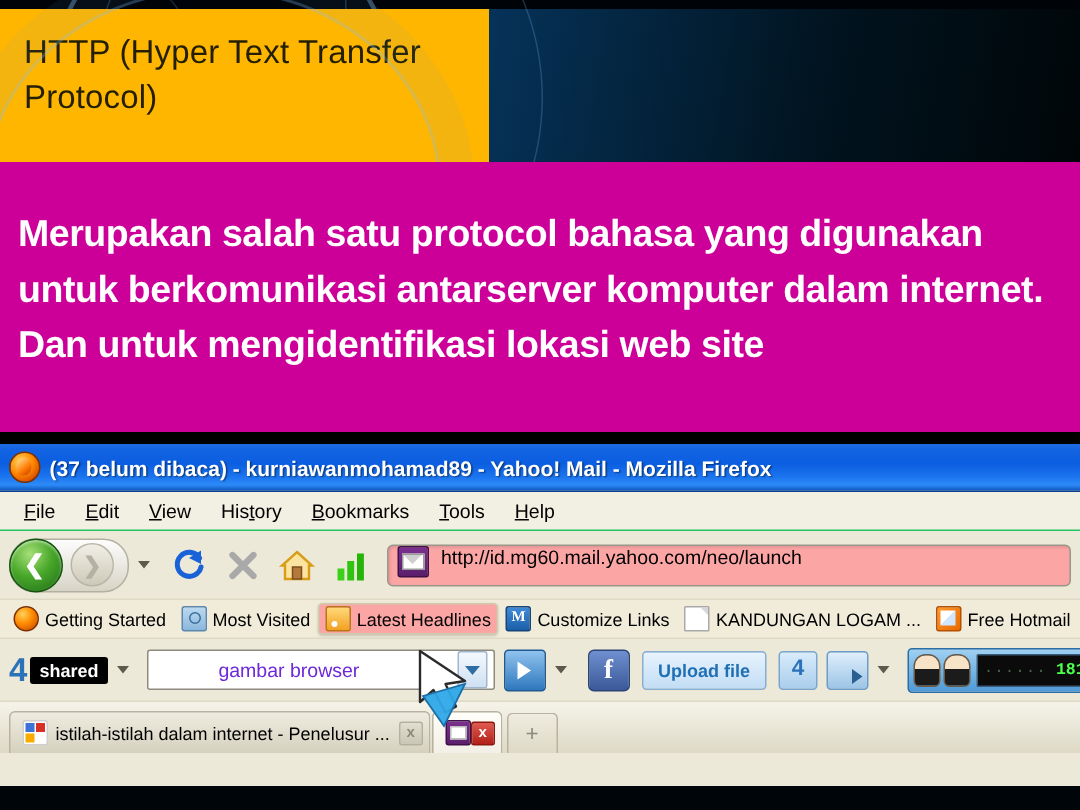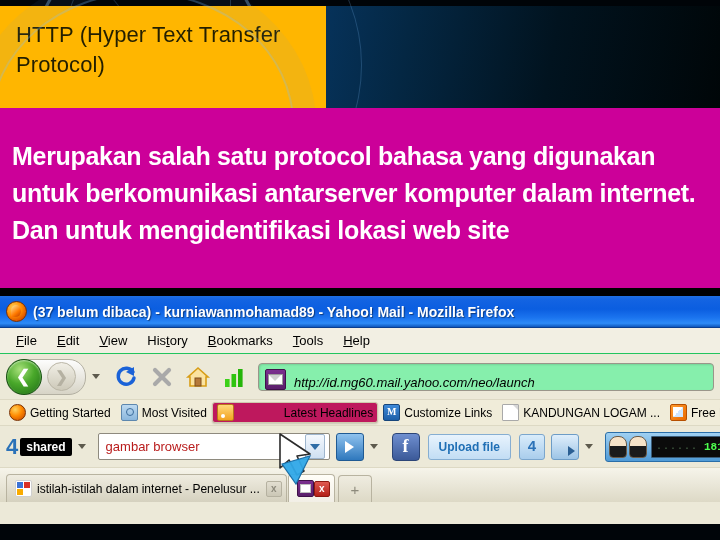--- a/index.html
+++ b/index.html
@@ -111,42 +111,42 @@
     background:linear-gradient(to bottom,#f1efe6,#cdc9b9);
     border:1px solid #bab6a6;display:flex;align-items:center;justify-content:center;
   }
   .fw span{color:#b5b1a2;font-size:15px;font-weight:bold;}
   .caret{width:0;height:0;border-left:4px solid transparent;border-right:4px solid transparent;
          border-top:5px solid #5d5a4d;margin:0 8px 0 6px;flex:0 0 auto;}
   .ticon{width:26px;height:26px;margin:0 5px;flex:0 0 auto;position:relative;}
 
   .urlbar{
     flex:1 1 auto;height:28px;margin-left:6px;margin-right:2px;
-    background:#86efac;border:1px solid #9a968a;border-radius:4px;
-    display:flex;align-items:flex-end;box-sizing:border-box;padding:0 6px;
-    box-shadow:inset 1px 1px 2px rgba(0,0,0,.12);min-width:0;font-style:italic;
+    background:#fca5a5;border:1px solid #9a968a;border-radius:4px;
+    display:flex;align-items:flex-start;box-sizing:border-box;padding:0 6px;
+    box-shadow:inset 1px 1px 2px rgba(0,0,0,.12);min-width:0;
   }
   .mailico{
     width:19px;height:19px;flex:0 0 auto;margin-right:8px;border-radius:2px;
     background:linear-gradient(to bottom,#7b2f8f,#5a1f6b);border:1px solid #3f1149;
     display:flex;align-items:center;justify-content:center;
   }
   .mailico i{display:block;width:13px;height:9px;background:#fff;border:1px solid #9b9b9b;position:relative;}
   .mailico i:after{content:"";position:absolute;left:0;top:0;width:0;height:0;
     border-left:6.5px solid transparent;border-right:6.5px solid transparent;border-top:6px solid #cfcfcf;}
   .urlbar .u{font-size:13px;color:#000;white-space:nowrap;overflow:hidden;
              font-family:"Liberation Sans",sans-serif;}
 
   
   .bkbar{
     height:26px;width:720px;background:#f0ecd9;display:flex;align-items:center;
     box-sizing:border-box;padding-left:4px;border-bottom:1px solid #ddd9c4;overflow:hidden;
   }
   .bm{display:flex;align-items:center;padding:2px 5px;border-radius:3px;flex:0 0 auto;white-space:nowrap;}
-  .bm.hot{background:#be185d;border:1px solid #cfc9ad;box-shadow:0 1px 2px rgba(0,0,0,.18);padding:1px 4px;gap:46px;}
+  .bm.hot{background:#fca5a5;border:1px solid #cfc9ad;box-shadow:0 1px 2px rgba(0,0,0,.18);padding:1px 4px;}
   .bm .lbl{font-size:12px;color:#000;margin-left:4px;font-family:"Liberation Sans",sans-serif;}
   .bmi{width:15px;height:15px;flex:0 0 auto;position:relative;}
   .ic-folder{background:linear-gradient(to bottom,#bcd9f0,#8bb7dd);border:1px solid #5d87ae;border-radius:2px;}
   .ic-folder:after{content:"";position:absolute;left:4px;top:3px;width:6px;height:6px;
     border:1.5px solid #3c6d9c;border-radius:50%;}
   .ic-ff{border-radius:50%;background:radial-gradient(circle at 35% 30%,#ffd25a 0%,#ff8a00 45%,#c24100 100%);border:1px solid #7a3000;}
   .ic-rss{background:linear-gradient(to bottom,#ffd87a,#f2a221);border:1px solid #b9771a;border-radius:2px;}
   .ic-rss:after{content:"";position:absolute;left:3px;bottom:2px;width:4px;height:4px;background:#fff;border-radius:50%;}
   .ic-m{background:linear-gradient(to bottom,#3f8ad8,#1c5fa8);border:1px solid #16457a;border-radius:2px;
         color:#fff;font-size:10px;font-weight:bold;text-align:center;line-height:14px;font-family:"Liberation Serif",serif;}
@@ -165,21 +165,21 @@
   .fslogo{display:flex;align-items:center;flex:0 0 auto;}
   .fs4{color:#2b72b8;font-size:22px;font-weight:bold;font-family:"Liberation Sans",sans-serif;line-height:22px;}
   .fsw{
     background:#000000;color:#fff;font-size:12px;font-weight:bold;padding:2px 6px;margin-left:2px;
     border-radius:2px;font-family:"Liberation Sans",sans-serif;
   }
   .fssearch{
     width:232px;height:27px;background:#fff;border:1px solid #8e8a7e;border-radius:2px;
     display:flex;align-items:center;box-sizing:border-box;padding:0 4px 0 7px;margin-left:4px;flex:0 0 auto;
   }
-  .fssearch .q{font-size:13px;color:#b91c1c;flex:1 1 auto;font-family:"Liberation Sans",sans-serif;}
+  .fssearch .q{font-size:13px;color:#6d28d9;flex:1 1 auto;font-family:"Liberation Sans",sans-serif;margin-left:40px;}
   .ddbtn{width:18px;height:23px;background:linear-gradient(to bottom,#f4f8fd,#cfe0f2);
          border:1px solid #9fb6ce;border-radius:2px;display:flex;align-items:center;justify-content:center;flex:0 0 auto;}
   .ddbtn .cv{width:0;height:0;border-left:5px solid transparent;border-right:5px solid transparent;border-top:6px solid #2e6ca6;}
   .sqbtn{
     width:26px;height:26px;margin-left:6px;flex:0 0 auto;border-radius:3px;
     background:linear-gradient(to bottom,#8fc2ee,#2f78bd);border:1px solid #1f5a93;
     display:flex;align-items:center;justify-content:center;
   }
   .sqbtn .arw{width:0;height:0;border-top:6px solid transparent;border-bottom:6px solid transparent;border-left:9px solid #fff;}
   .fb{

